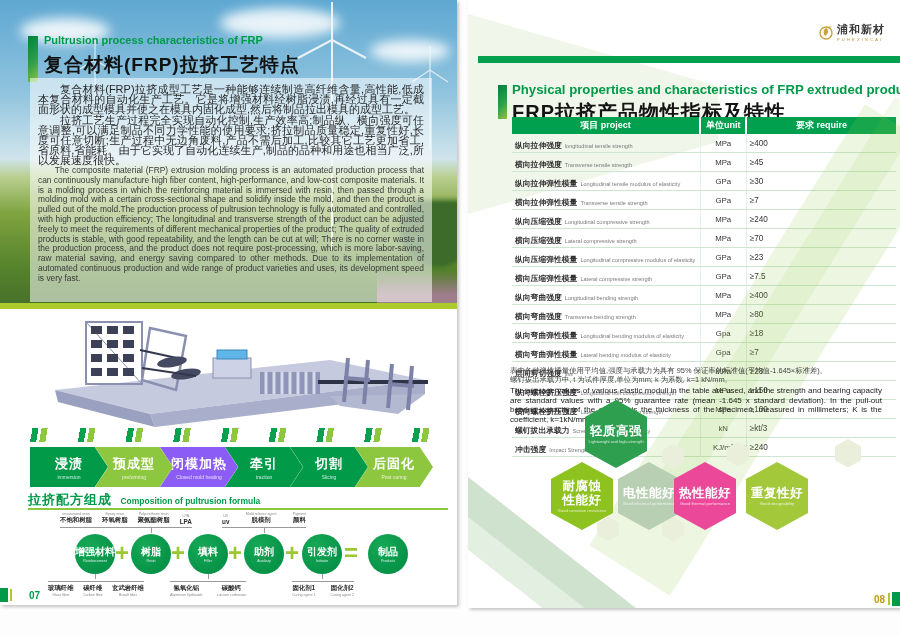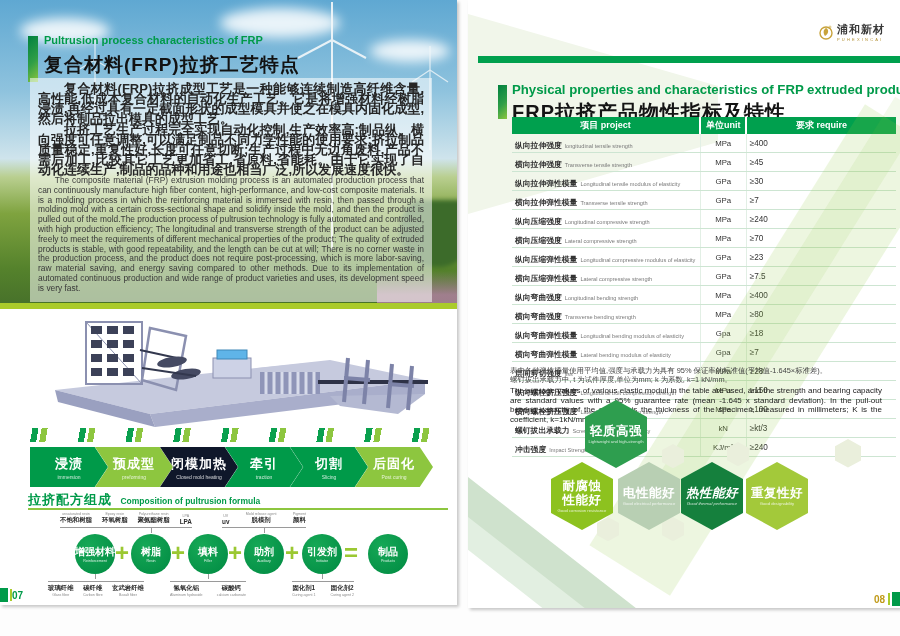--- a/index.html
+++ b/index.html
@@ -15,21 +15,21 @@
   .photo .cloud{position:absolute;background:rgba(255,255,255,.85);border-radius:50%;filter:blur(6px);}
   .photo .trees{position:absolute;right:-8px;top:200px;width:70px;height:75px;background:radial-gradient(circle at 60% 40%,#3c6b2a 0 60%,transparent 61%);filter:blur(2px);}
   .photo .flowers{position:absolute;right:0;bottom:0;width:80px;height:34px;background:linear-gradient(180deg,transparent,#c482b7 70%);opacity:.7;}
   .turbines{position:absolute;left:0;top:0;}
   .title-block{position:absolute;left:28px;top:34px;width:404px;}
   .accent{position:absolute;left:0;top:2px;width:10px;height:46px;background:linear-gradient(135deg,#00813F 0%,#2f9e47 55%,#8CC63F 100%);}
   .t-en{position:absolute;left:16px;top:0;font-size:11px;font-weight:bold;color:#009A49;white-space:nowrap;}
   .t-cn{position:absolute;left:16px;top:10px;font-size:19px;font-weight:bold;color:#121212;letter-spacing:1px;white-space:nowrap;margin-top:8px;}
   .text-panel{position:absolute;left:30px;top:78px;width:386px;height:212px;background:rgba(255,255,255,.55);padding:6px 8px;}
   .text-panel p{margin:0 0 1px;text-align:justify;text-indent:2em;}
-  .p-cn{font-size:13px;line-height:10px;color:#262626;font-weight:bold;}
+  .p-cn{font-size:11px;line-height:10px;color:#262626;}
   .p-en{font-size:8.4px;line-height:9.8px;color:#383838;}
 
   .lime-bar{position:absolute;left:0;top:303px;width:457px;height:6px;background:#AACB2B;}
   .machine-wrap{position:absolute;left:0;top:310px;width:457px;height:118px;background:#fff;}
   .stripe-band{position:absolute;left:0;top:428px;width:457px;height:14px;
     background:repeating-linear-gradient(100deg,#ffffff 0 32px,#0aa04e 32px 38px,#ffffff 38px 41px,#8DC63F 41px 47px);}
 
   
   .flow{position:absolute;left:30px;top:447px;display:flex;}
   .flow-step{width:78px;height:40px;margin-left:-13px;display:flex;flex-direction:column;align-items:center;justify-content:center;
@@ -52,21 +52,21 @@
   .fgroup{position:absolute;}
   .fgroup .items{display:flex;justify-content:space-between;align-items:flex-end;}
   .fitem{display:flex;flex-direction:column;align-items:center;}
   .fitem .en{font-size:3.6px;color:#8a8a8a;white-space:nowrap;}
   .fitem .cn{font-size:6.4px;color:#2c2c2c;font-weight:bold;white-space:nowrap;}
   .hline{height:1px;background:#9a9a9a;margin-top:2px;}
   .stem{width:1px;height:5px;background:#9a9a9a;}
   .pagenum-left{position:absolute;left:0;top:588px;display:flex;align-items:center;}
   .pn-block{width:8px;height:14px;background:#009A49;}
   .pn-lime{width:2px;height:12px;background:#AACB2B;margin-left:2px;}
-  .pn-text{font-size:10px;font-weight:bold;color:#009A49;margin-left:0;}
+  .pn-text{font-size:10px;font-weight:bold;color:#009A49;margin-left:17px;}
 
   
   .decor-chevron{position:absolute;left:0;top:14px;width:250px;height:200px;background:#f1f6ea;
     clip-path:polygon(0 0,100% 36%,100% 64%,0 100%);}
   .decor-band{position:absolute;left:252px;top:90px;width:95px;height:520px;background:rgba(141,198,63,.16);transform:rotate(32deg);pointer-events:none;}
   .decor-band2{position:absolute;left:300px;top:70px;width:34px;height:470px;background:rgba(141,198,63,.10);transform:rotate(32deg);pointer-events:none;}
   .ribbon1{position:absolute;left:-60px;top:430px;width:330px;height:46px;background:#cfe2cd;transform:rotate(38deg);transform-origin:left top;}
   .ribbon2{position:absolute;left:-60px;top:470px;width:250px;height:26px;background:#e2efe1;transform:rotate(38deg);transform-origin:left top;}
   .logo{position:absolute;left:350px;top:22px;display:flex;align-items:center;}
   .logo-text{display:flex;flex-direction:column;margin-left:3px;}
@@ -213,21 +213,21 @@
 
     <div class="flow" id="flow">
         <div class="flow-step first" style="background: rgb(0, 154, 73);">
           <span class="cn">浸渍</span>
           <span class="en">immersion</span>
         </div>
         <div class="flow-step" style="background: rgb(141, 198, 63);">
           <span class="cn">预成型</span>
           <span class="en">preforming</span>
         </div>
-        <div class="flow-step" style="background: #0f172a;">
+        <div class="flow-step" style="background: #8b5cf6;">
           <span class="cn">闭模加热</span>
           <span class="en">Closed mold heating</span>
         </div>
         <div class="flow-step" style="background: rgb(0, 154, 73);">
           <span class="cn">牵引</span>
           <span class="en">traction</span>
         </div>
         <div class="flow-step" style="background: rgb(0, 154, 73);">
           <span class="cn">切割</span>
           <span class="en">Slicing</span>
@@ -512,21 +512,21 @@
         </div>
         <div class="hex" style="left: 83px; top: 462px; background: rgb(141, 194, 31); z-index: 1;">
           <span class="cn">耐腐蚀
 性能好</span>
           <span class="en">Good corrosion resistance</span>
         </div>
         <div class="hex" style="left: 150px; top: 462px; background: rgb(184, 207, 179); z-index: 1;">
           <span class="cn">电性能好</span>
           <span class="en">Good electrical performance</span>
         </div>
-        <div class="hex" style="left: 213px; top: 462px; background: #15803d; z-index: 1; font-style: italic;">
+        <div class="hex" style="left: 206px; top: 462px; background: #ec4899; z-index: 1;">
           <span class="cn">热性能好</span>
           <span class="en">Good thermal performance</span>
         </div>
         <div class="hex" style="left: 278px; top: 462px; background: rgb(163, 201, 58); z-index: 1;">
           <span class="cn">重复性好</span>
           <span class="en">Good designability</span>
         </div>
       </div>
 
     <div class="pagenum-right">

